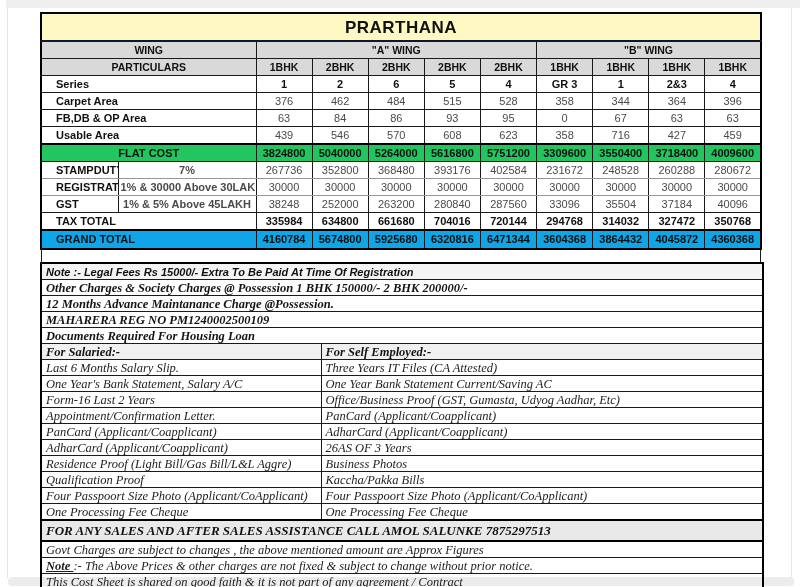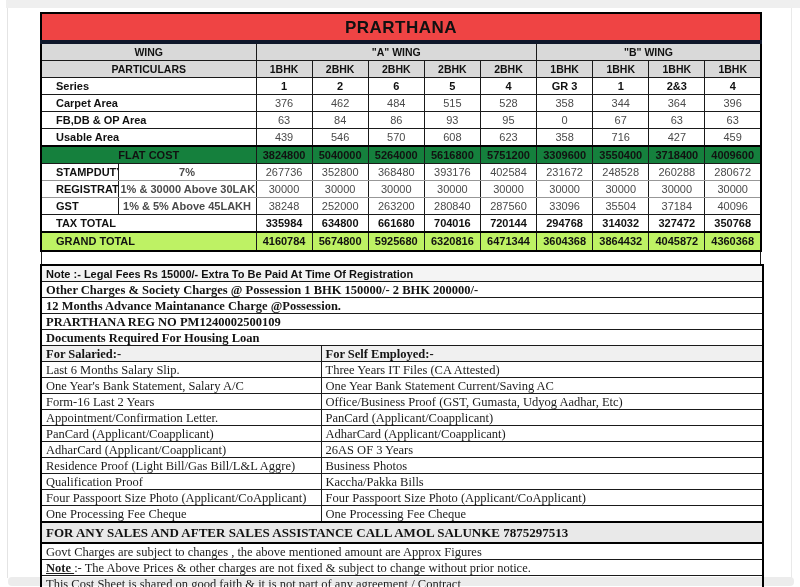--- a/index.html
+++ b/index.html
@@ -10,37 +10,37 @@
   .left-line{position:absolute;left:7px;top:8px;width:1px;height:570px;background:#e4e4e4;}
   .right-line{position:absolute;left:791px;top:8px;width:1px;height:570px;background:#e9e9e9;}
   .bottom-band{position:absolute;left:8px;top:577px;width:786px;height:9px;background:#ececec;border-radius:4px;}
   .sheet{position:absolute;left:40px;top:12px;width:722px;}
 
   
   table.t{border-collapse:collapse;table-layout:fixed;width:722px;border:2px solid #000;}
   table.t td{border:1px solid #1a1a1a;font-size:11px;text-align:center;color:#4a4a4a;
              height:16px;line-height:13px;padding:0 2px;white-space:nowrap;overflow:hidden;}
   table.t td.lbl{text-align:left;font-weight:bold;color:#111;padding-left:14px;}
-  tr.title td{height:26px;font-size:17px;font-weight:bold;background:#ef4444;color:#111;
-              border-bottom:4px solid #0f172a;letter-spacing:.5px;}
+  tr.title td{height:26px;font-size:17px;font-weight:bold;background:#fef9c3;color:#111;
+              border-bottom:2px solid #0f172a;letter-spacing:.5px;}
   tr.hd td{background:#d9d9d9;font-weight:bold;color:#111;font-size:10.5px;}
   tr.boldrow td{font-weight:bold;color:#111;}
-  tr.flat td{border-top:2px solid #000;background:#15803d;font-weight:bold;color:#111;}
-  tr.grand td{border-top:2px solid #000;background:#bef264;font-weight:bold;color:#111;height:17px;margin-top:8px;}
+  tr.flat td{border-top:2px solid #000;background:#22c55e;font-weight:bold;color:#111;}
+  tr.grand td{border-top:2px solid #000;background:#0ea5e9;font-weight:bold;color:#111;height:17px;margin-top:8px;}
   tr.lt td{border-bottom-color:#979797;}
   td.db{border-left:2px solid #000;}
   td.wb{border-left:2px solid #000;}
   td.rate{font-weight:bold;color:#111;}
 
   .gap{width:718px;height:12px;border-left:1px solid #1a1a1a;border-right:1px solid #1a1a1a;margin:0 1px;}
 
   
   table.n{border-collapse:collapse;table-layout:fixed;width:722px;border:2px solid #000;}
   table.n td{border:1px solid #1a1a1a;font-family:"Liberation Serif",serif;font-size:12.5px;
-             height:15px;line-height:14px;padding:0 2px 0 4px;white-space:nowrap;overflow:hidden;color:#1c1c1c;}
+             height:15px;line-height:14px;padding:0 2px 0 4px;white-space:nowrap;overflow:hidden;color:#1c1c1c;font-style:italic;}
   tr.nsans td{font-family:"Liberation Sans",sans-serif;font-weight:bold;font-size:11px;background:#f4f4f4;color:#111;}
   tr.nbold td{font-weight:bold;color:#141414;}
   tr.nhead td{font-weight:bold;background:#f0f0f0;color:#141414;}
   tr.sales td{font-weight:bold;font-size:13px;height:19px;background:#e9e9e9;
               border-top:2px solid #000;border-bottom:2px solid #000;color:#111;}
   .uline{font-weight:bold;text-decoration:underline;}
 </style>
 </head>
 <body>
 
@@ -237,21 +237,21 @@
         <tr class="nsans">
       <td colspan="2">Note :- Legal Fees Rs 15000/- Extra To Be Paid At Time Of Registration</td>
     </tr>
     <tr class="nbold">
       <td colspan="2">Other Charges &amp; Society Charges @ Possession 1 BHK 150000/- 2 BHK 200000/-</td>
     </tr>
     <tr class="nbold">
       <td colspan="2">12 Months Advance Maintanance Charge @Possession.</td>
     </tr>
     <tr class="nbold">
-      <td colspan="2">PRARTHANA REG NO PM1240002500109</td>
+      <td colspan="2">MAHARERA REG NO PM1240002500109</td>
     </tr>
     <tr class="nbold">
       <td colspan="2">Documents Required For Housing Loan</td>
     </tr>
 
     <tr class="nhead">
       <td>For Salaried:-</td>
       <td>For Self Employed:-</td>
     </tr>
     <tr>

